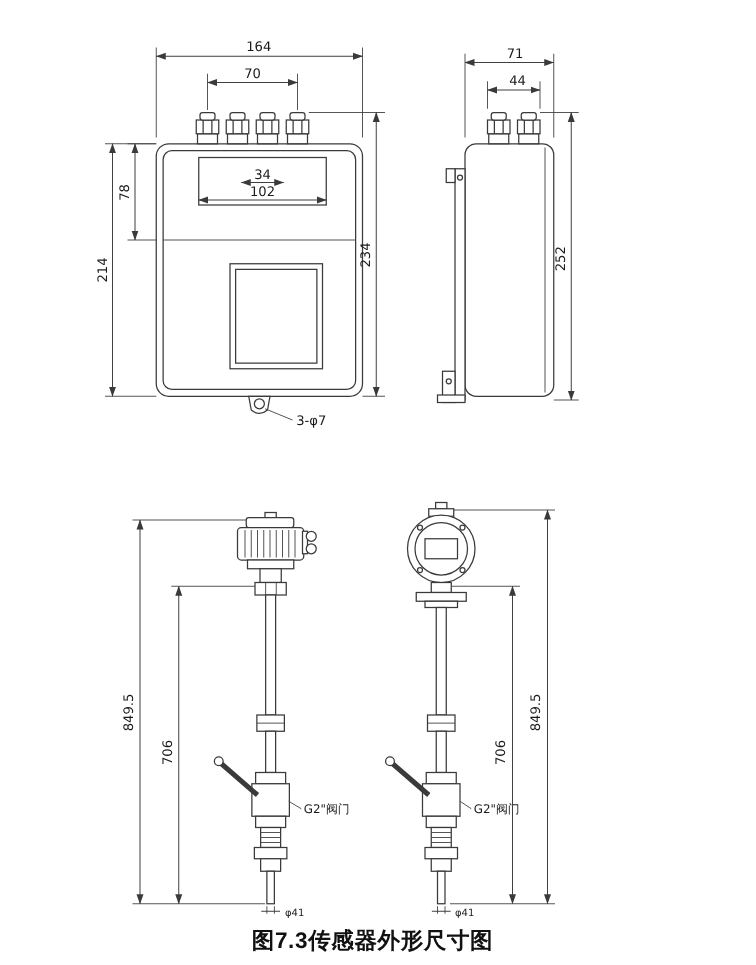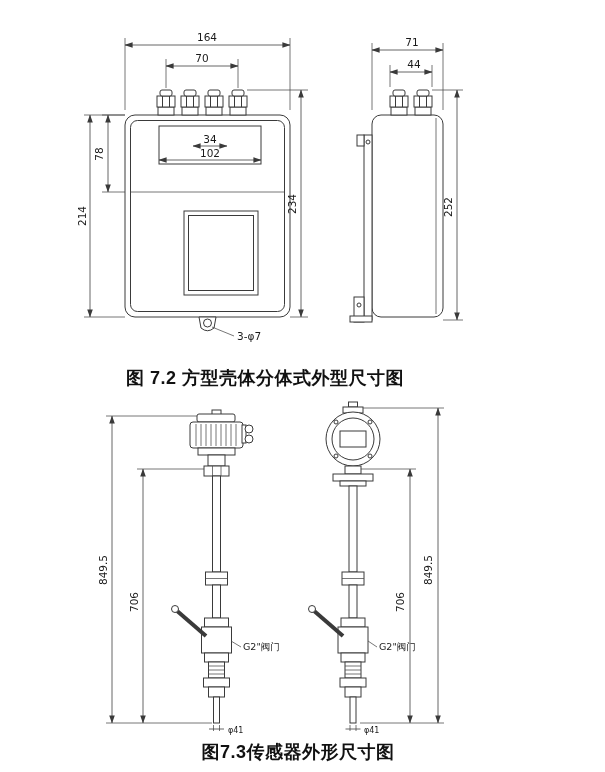--- a/index.html
+++ b/index.html
@@ -136,21 +136,20 @@
     </g>
 
     <g>
       <line class="thin" x1="432" y1="90" x2="463" y2="90"></line>
       <line class="thin" x1="443" y1="320" x2="463" y2="320"></line>
       <line class="dimline" x1="457" y1="90" x2="457" y2="320" marker-start="url(#arr)" marker-end="url(#arr)"></line>
       <text class="dimtext" transform="rotate(-90 452 207)" x="452" y="207" text-anchor="middle">252</text>
     </g>
   </svg>
 
-  <div id="caption1" class="caption">图 7.2 方型壳体分体式外型尺寸图</div>
 
   <svg id="fig2" width="605" height="342" viewBox="0 0 605 342" style="top:398px;">
     <defs>
       <marker id="arr2" viewBox="0 0 10 10" refX="9.5" refY="5" markerWidth="8" markerHeight="8" orient="auto-start-reverse" markerUnits="userSpaceOnUse">
         <path d="M0,1.5 L10,5 L0,8.5 Z" fill="#3a3a3a"></path>
       </marker>
     </defs>
 
     <g>
       <g>

